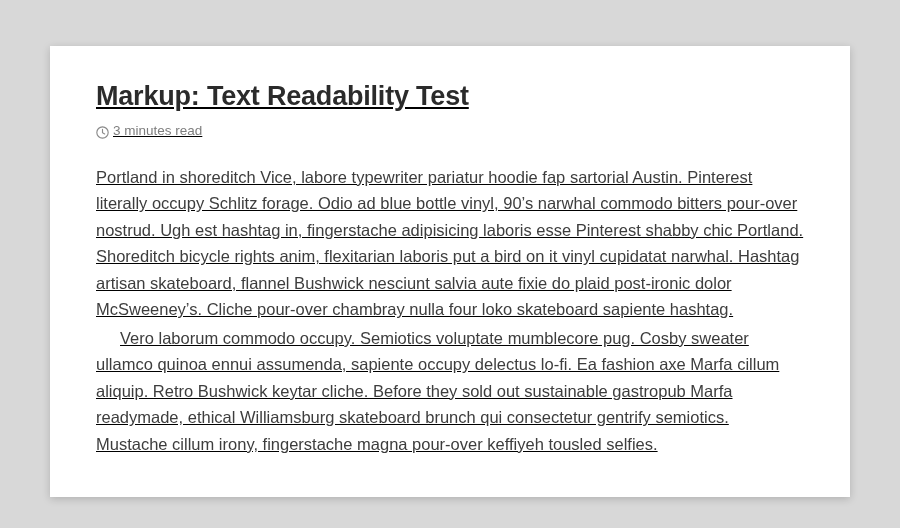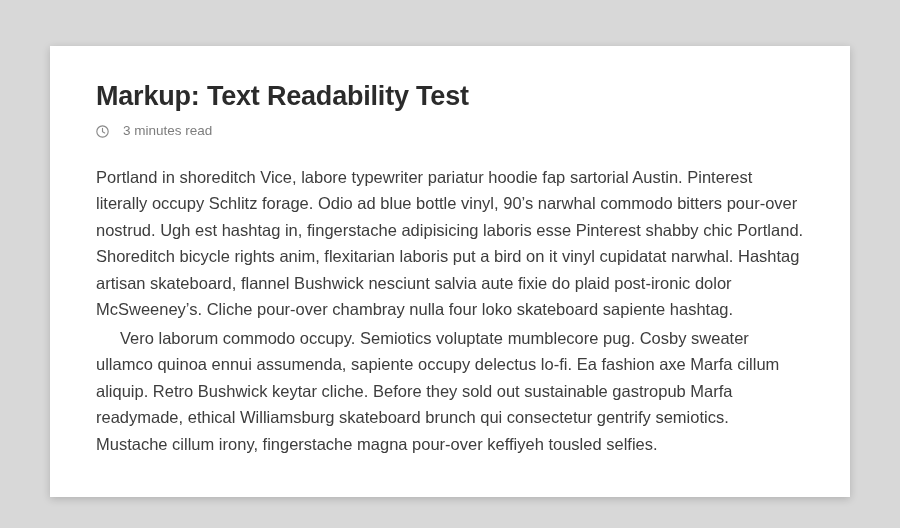--- a/index.html
+++ b/index.html
@@ -21,33 +21,35 @@
     justify-content: center;
     box-sizing: border-box;
     padding-top: 46px;
   }
   .article-card {
     width: 800px;
     background: #ffffff;
     box-sizing: border-box;
     padding: 34px 46px 40px 46px;
     box-shadow: 0 2px 8px rgba(0,0,0,0.18);
+    text-decoration: underline;
   }
   .article-title {
     font-family: "Liberation Sans", sans-serif;
     font-size: 27px;
     font-weight: bold;
     color: #2b2b2b;
     margin: 0 0 12px 0;
     letter-spacing: -0.2px;
     line-height: 1.2;
   }
   .meta-row {
     display: flex;
-    gap: 14px;
+    align-items: center;
+    gap: 4px;
     margin: 0 0 26px 0;
   }
   .clock-icon {
     display: inline-block;
     width: 13px;
     height: 13px;
     flex: 0 0 auto;
     color: #8a8a8a;
     position: relative;
     top: 1px;

